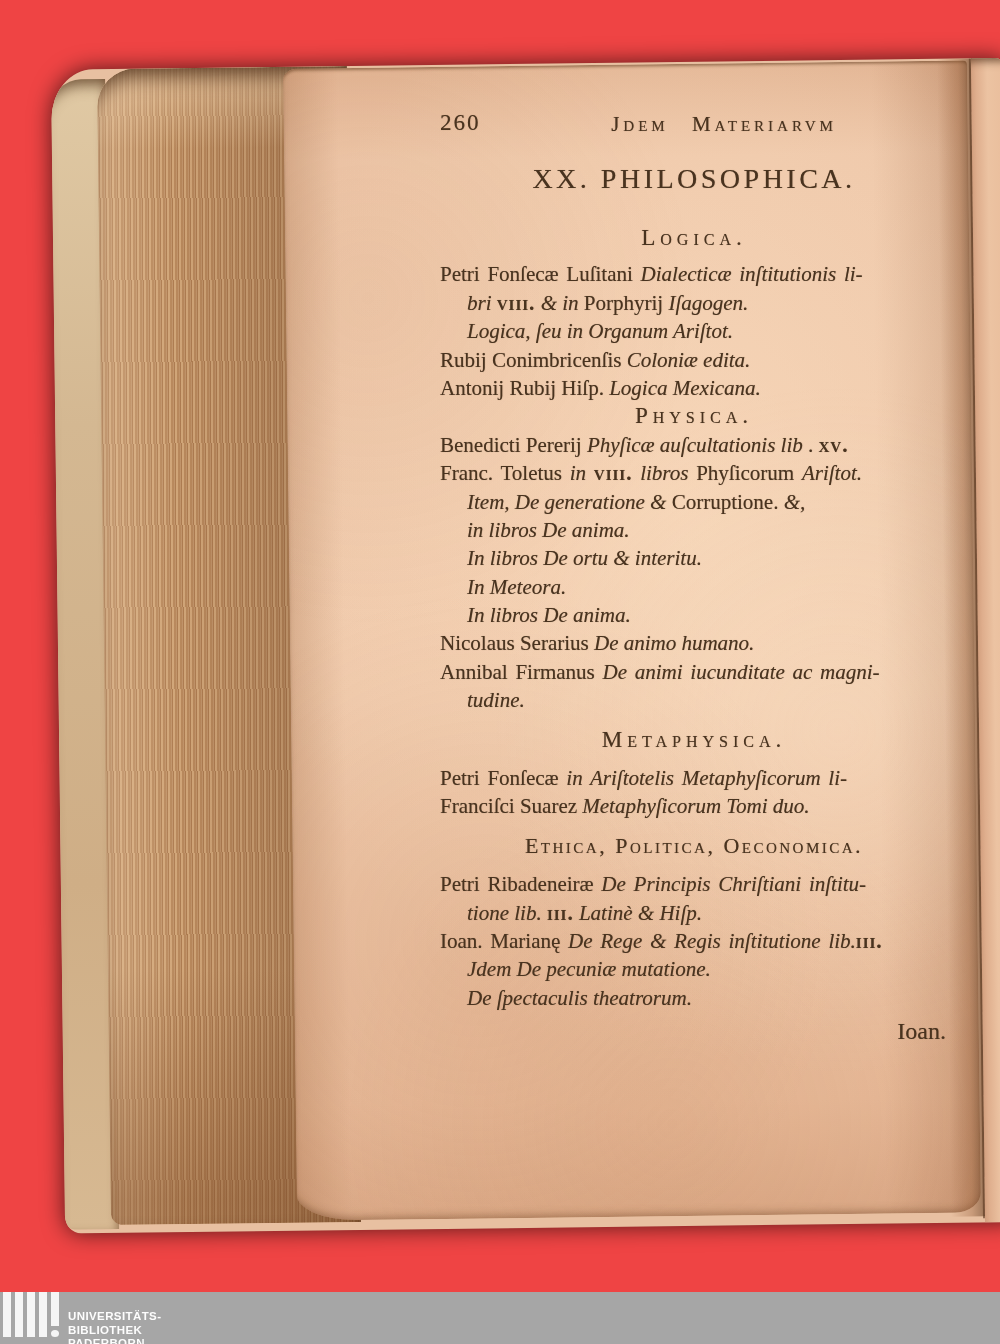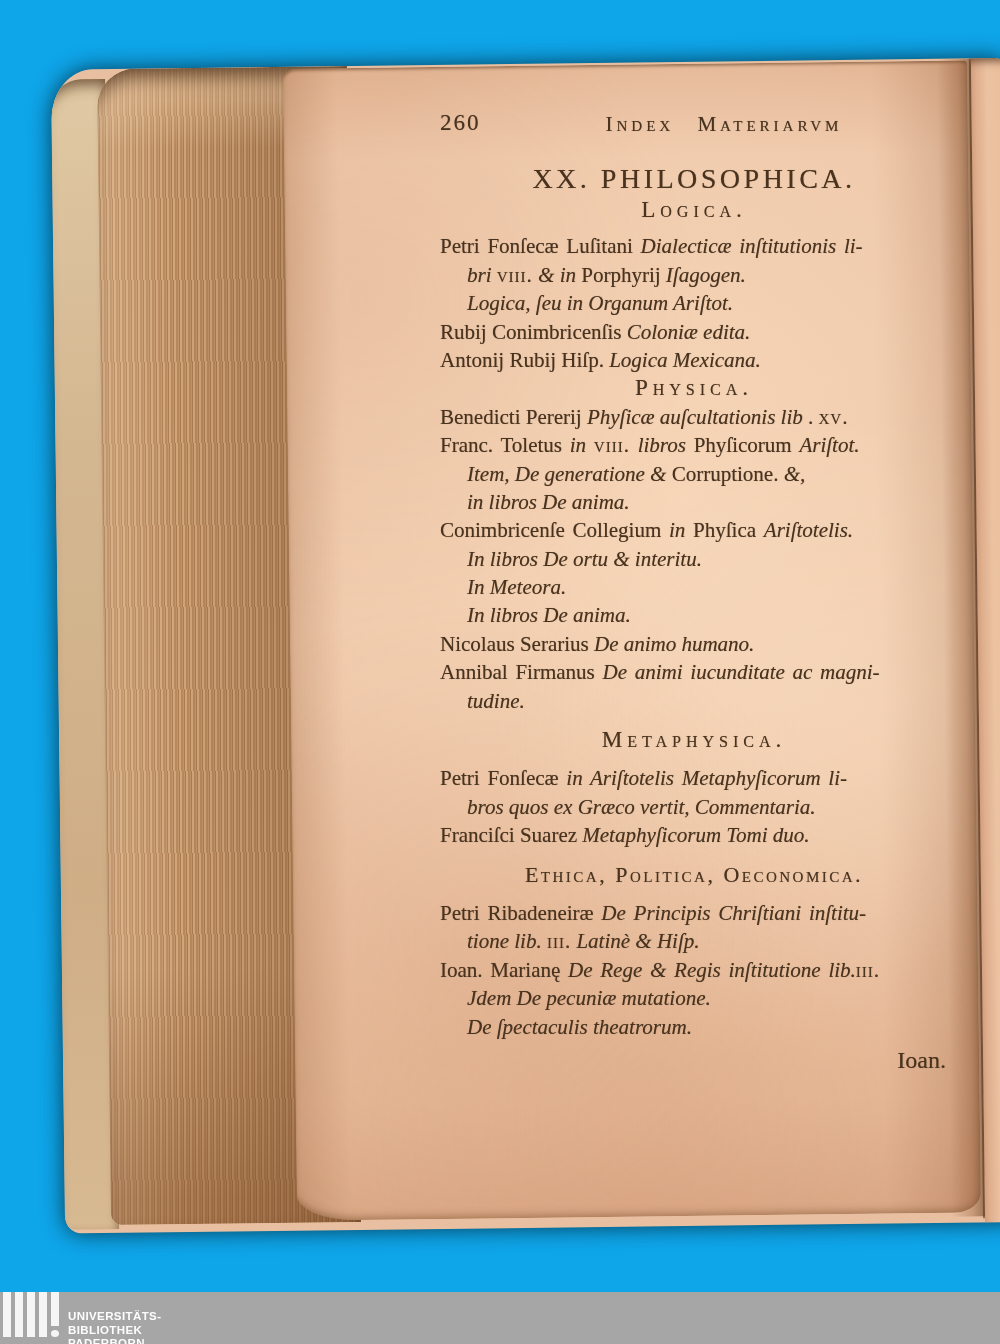--- a/index.html
+++ b/index.html
@@ -1,16 +1,16 @@
 <!DOCTYPE html>
 <html><head>
 <meta charset="utf-8">
 <style>
   html,body{margin:0;padding:0;background:#000;}
-  .stage{position:relative;width:1000px;height:1344px;background:#0ea5e9;overflow:hidden;
+  .stage{position:relative;width:1000px;height:1344px;background:#ef4444;overflow:hidden;
          font-family:"Liberation Serif", serif;}
 
   
   .book{position:absolute;left:58px;top:64px;width:956px;height:1164px;
         transform:rotate(-0.7deg);transform-origin:48% 50%;
         border-radius:42px 12px 18px 16px / 50px 16px 20px 18px;overflow:hidden;
         background:#e8c0a1;box-shadow:0 0 22px rgba(0,0,0,.65);}
   .cover{position:absolute;left:0;top:10px;bottom:4px;width:54px;
         background:linear-gradient(180deg,#e0c9a4 0%,#d4b892 30%,#cfae86 70%,#d7b992 100%);
         border-radius:30px 0 0 10px;
@@ -44,32 +44,32 @@
         box-shadow:inset 0 9px 9px -6px rgba(70,40,18,.7);}
 
   
   .text{position:absolute;left:440px;top:104px;width:508px;color:#49331f;
         text-shadow:0.2px 0.2px 0.7px rgba(60,40,20,.5);}
   .header-row{position:relative;height:58px;}
   .pagenum{position:absolute;left:0;top:6px;font-size:23px;letter-spacing:2px;}
   .runhead{position:absolute;left:60px;right:0;top:8px;text-align:center;
         font-variant:small-caps;font-size:21px;letter-spacing:4px;word-spacing:14px;}
   .main-title{text-align:center;font-size:28px;letter-spacing:3.5px;line-height:34px;white-space:nowrap;}
-  .list{}
+  .list{margin-top:28px;}
   .line{height:28.4px;line-height:28.4px;font-size:21px;white-space:nowrap;}
   .heading{text-align:center;font-variant:small-caps;font-size:23px;letter-spacing:5px;}
   .h-first{margin-bottom:8px;}
   .h-spaced{margin-top:11px;margin-bottom:10px;}
   .h-long{font-size:22px;letter-spacing:2.5px;}
   .cont{padding-left:27px;}
   .stretch{word-spacing:2.5px;}
   .catchword{text-align:right;margin-top:5px;font-size:24px;padding-right:2px;}
   .seg-r{font-style:normal;}
   .seg-i{font-style:italic;}
-  .seg-s{font-variant:small-caps;letter-spacing:1px;}
+  .seg-s{font-variant:small-caps;letter-spacing:1px;font-weight:bold;}
 
   
   .band{position:absolute;left:0;top:1292px;width:1000px;height:52px;background:#a6a6a6;}
   .bars{position:absolute;left:3px;top:0;height:52px;}
   .bar{position:absolute;top:0;width:8px;height:45px;background:#f5f5f5;}
   .bar.b1{left:0;} .bar.b2{left:12px;} .bar.b3{left:24px;} .bar.b4{left:36px;}
   .bar.b5{left:48px;height:34px;}
   .bardot{position:absolute;left:48px;top:38px;width:8px;height:7px;border-radius:50%;background:#f5f5f5;}
   .wm-text{position:absolute;left:68px;top:18px;color:#fdfdfd;
         font-family:"Liberation Sans", sans-serif;font-size:11.5px;font-weight:bold;
@@ -85,45 +85,43 @@
     <div class="fore-edge"></div>
     <div class="page"></div>
     <div class="gutter"></div>
     <div class="crease"></div>
     <div class="facing"></div>
   </div>
 
   <div class="text">
     <div class="header-row">
       <span class="pagenum">260</span>
-      <span class="runhead">Index Materiarvm</span>
+      <span class="runhead">Jdem Materiarvm</span>
     </div>
     <div class="main-title">XX. PHILOSOPHICA.</div>
     <div class="list">
         <div class="line heading h-first"><span class="heading-label">Logica.</span></div>
         <div class="line entry stretch"><span class="seg-r">Petri Fonſecæ Luſitani </span><span class="seg-i">Dialecticæ inſtitutionis li-</span></div>
         <div class="line cont"><span class="seg-i">bri </span><span class="seg-s">viii.</span><span class="seg-i"> &amp; in </span><span class="seg-r">Porphyrij </span><span class="seg-i">Iſagogen.</span></div>
         <div class="line cont"><span class="seg-i">Logica, ſeu in Organum Ariſtot.</span></div>
         <div class="line entry"><span class="seg-r">Rubij Conimbricenſis </span><span class="seg-i">Coloniæ edita.</span></div>
         <div class="line entry"><span class="seg-r">Antonij Rubij Hiſp. </span><span class="seg-i">Logica Mexicana.</span></div>
         <div class="line heading"><span class="heading-label">Physica.</span></div>
         <div class="line entry"><span class="seg-r">Benedicti Pererij </span><span class="seg-i">Phyſicæ auſcultationis lib</span><span class="seg-r"> . </span><span class="seg-s">xv.</span></div>
         <div class="line entry stretch"><span class="seg-r">Franc. Toletus </span><span class="seg-i">in </span><span class="seg-s">viii.</span><span class="seg-i"> libros </span><span class="seg-r">Phyſicorum </span><span class="seg-i">Ariſtot.</span></div>
         <div class="line cont"><span class="seg-i">Item, De generatione &amp; </span><span class="seg-r">Corruptione. </span><span class="seg-i"> &amp;,</span></div>
         <div class="line cont"><span class="seg-i">in libros De anima.</span></div>
-        <div class="line entry stretch"><span class="seg-r">Conimbricenſe Collegium </span><span class="seg-i">in </span><span class="seg-r">Phyſica </span><span class="seg-i">Ariſtotelis.</span></div>
         <div class="line cont"><span class="seg-i">In libros De ortu &amp; interitu.</span></div>
         <div class="line cont"><span class="seg-i">In Meteora.</span></div>
         <div class="line cont"><span class="seg-i">In libros De anima.</span></div>
         <div class="line entry"><span class="seg-r">Nicolaus Serarius </span><span class="seg-i">De animo humano.</span></div>
         <div class="line entry stretch"><span class="seg-r">Annibal Firmanus </span><span class="seg-i">De animi iucunditate ac magni-</span></div>
         <div class="line cont"><span class="seg-i">tudine.</span></div>
         <div class="line heading h-spaced"><span class="heading-label">Metaphysica.</span></div>
         <div class="line entry stretch"><span class="seg-r">Petri Fonſecæ </span><span class="seg-i">in Ariſtotelis Metaphyſicorum li-</span></div>
-        <div class="line cont"><span class="seg-i">bros quos ex Græco vertit, Commentaria.</span></div>
         <div class="line entry"><span class="seg-r">Franciſci Suarez </span><span class="seg-i">Metaphyſicorum Tomi duo.</span></div>
         <div class="line heading h-spaced h-long"><span class="heading-label">Ethica, Politica, Oeconomica.</span></div>
         <div class="line entry stretch"><span class="seg-r">Petri Ribadeneiræ </span><span class="seg-i">De Principis Chriſtiani inſtitu-</span></div>
         <div class="line cont"><span class="seg-i">tione lib. </span><span class="seg-s">iii.</span><span class="seg-i"> Latinè &amp; Hiſp.</span></div>
         <div class="line entry stretch"><span class="seg-r">Ioan. Marianę </span><span class="seg-i">De Rege &amp; Regis inſtitutione lib.</span><span class="seg-s">iii.</span></div>
         <div class="line cont"><span class="seg-i">Jdem De pecuniæ mutatione.</span></div>
         <div class="line cont"><span class="seg-i">De ſpectaculis theatrorum.</span></div>
         <div class="line catchword"><span class="seg-r">Ioan.</span></div>
       </div>
   </div>

